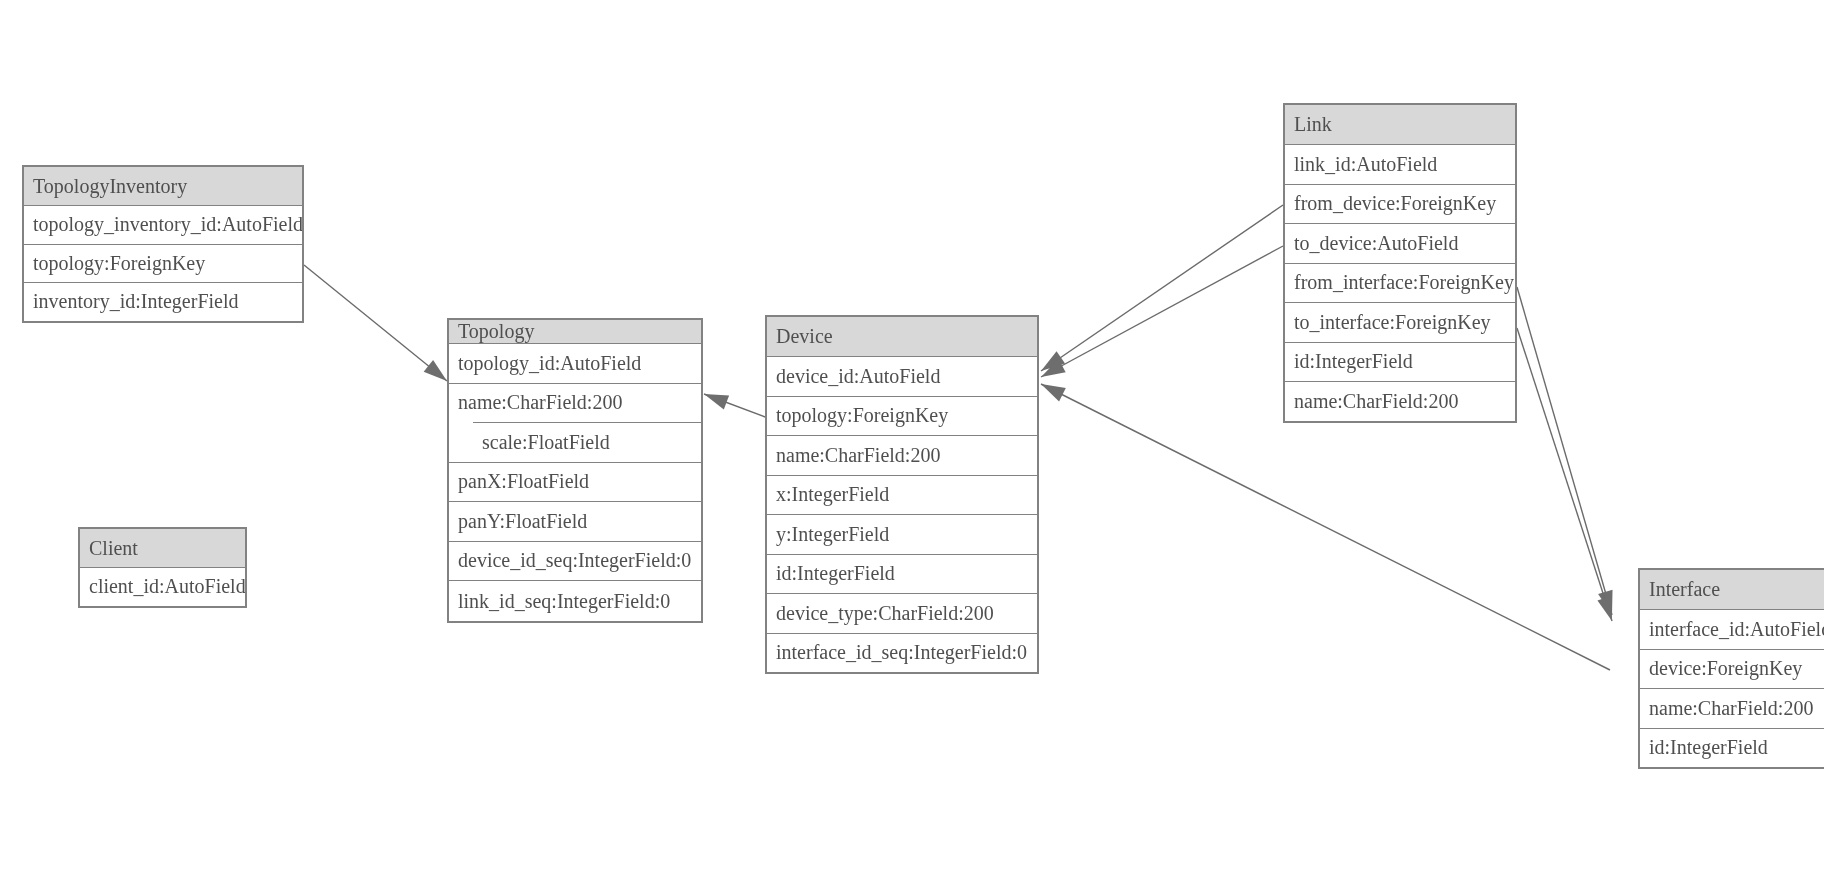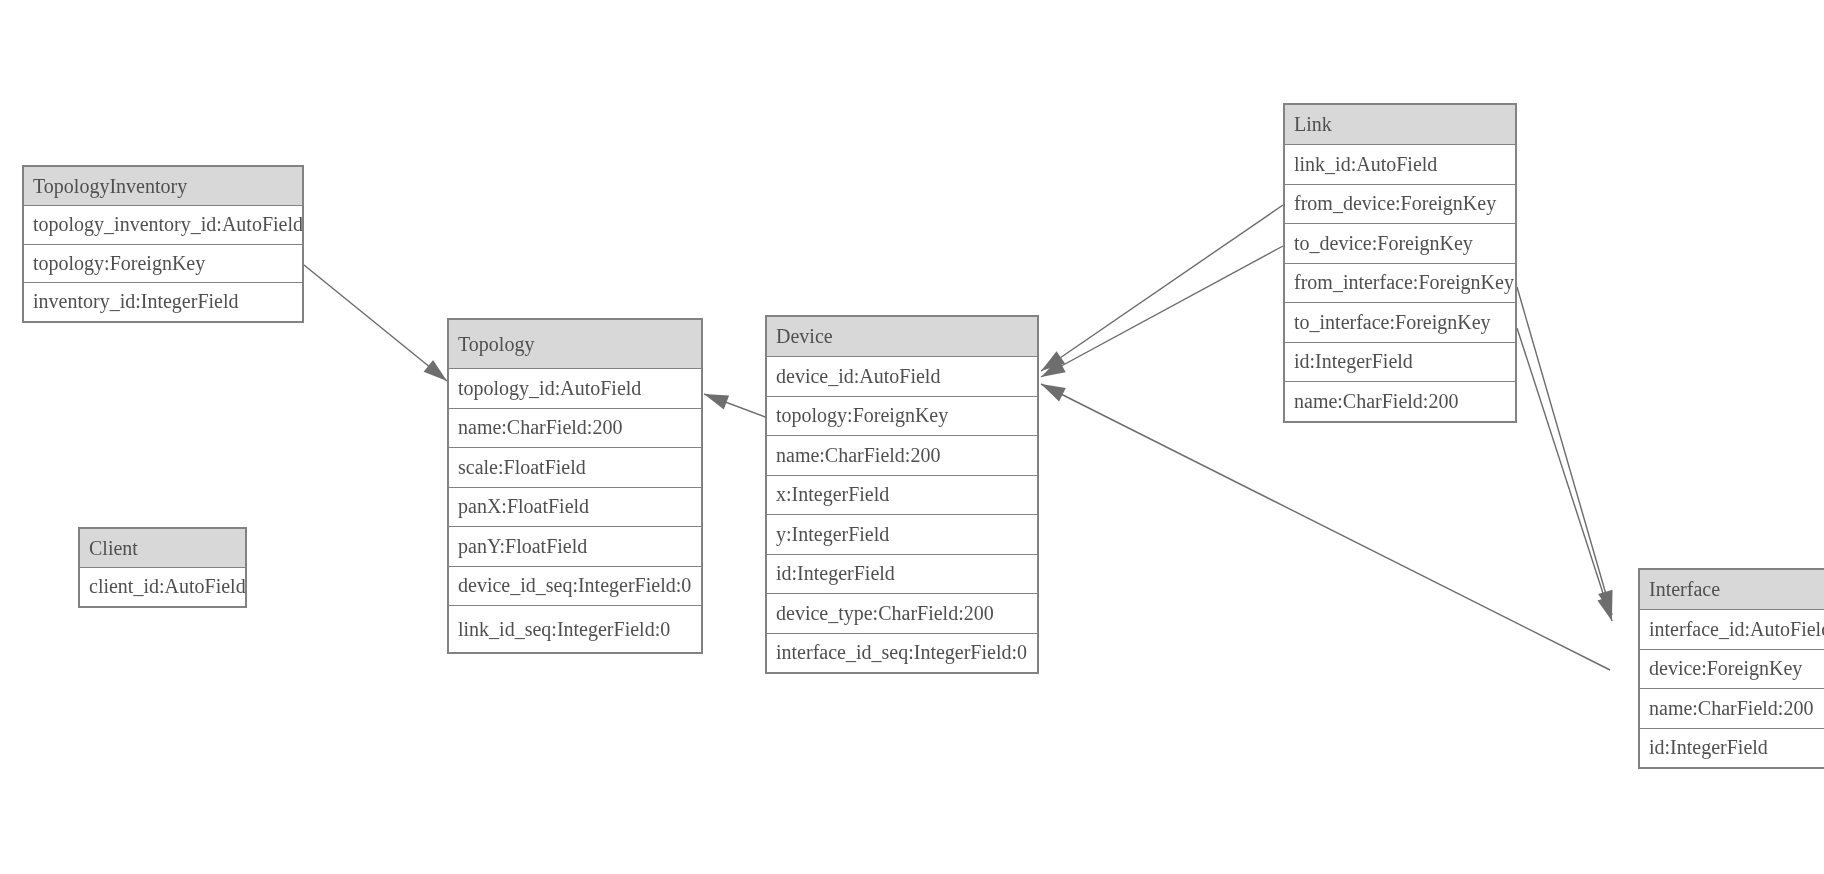--- a/index.html
+++ b/index.html
@@ -80,49 +80,49 @@
       <line x1="1517" y1="328" x2="1612" y2="621" stroke="#6b6b6b" stroke-width="1.4" marker-end="url(#arrowhead)"></line>
       <line x1="1610" y1="670" x2="1041" y2="384" stroke="#6b6b6b" stroke-width="1.4" marker-end="url(#arrowhead)"></line>
     </svg>
 <div class="entity" style="left: 22px; top: 165px; width: 282px; text-align: center;">
       <div class="entity-header" style="height: 38px;">TopologyInventory</div>
       <div class="entity-row" style="height: 38.5px;">topology_inventory_id:AutoField</div>
       <div class="entity-row" style="height: 38.5px;">topology:ForeignKey</div>
       <div class="entity-row" style="height: 38.5px;">inventory_id:IntegerField</div>
     </div>
     <div class="entity" style="left: 447px; top: 318px; width: 256px;">
-      <div class="entity-header" style="height: 48px;">Topology</div>
+      <div class="entity-header" style="height: 23px;">Topology</div>
       <div class="entity-row" style="height: 39.5px;">topology_id:AutoField</div>
       <div class="entity-row" style="height: 39.5px;">name:CharField:200</div>
-      <div class="entity-row" style="height: 39.5px;">scale:FloatField</div>
+      <div class="entity-row" style="height: 39.5px; margin-left: 24px;">scale:FloatField</div>
       <div class="entity-row" style="height: 39.5px;">panX:FloatField</div>
       <div class="entity-row" style="height: 39.5px;">panY:FloatField</div>
       <div class="entity-row" style="height: 39.5px;">device_id_seq:IntegerField:0</div>
-      <div class="entity-row" style="height: 47px;">link_id_seq:IntegerField:0</div>
+      <div class="entity-row" style="height: 41px;">link_id_seq:IntegerField:0</div>
     </div>
     <div class="entity" style="left: 78px; top: 527px; width: 169px;">
       <div class="entity-header" style="height: 38px;">Client</div>
       <div class="entity-row" style="height: 38.5px;">client_id:AutoField</div>
     </div>
     <div class="entity" style="left: 765px; top: 315px; width: 274px;">
       <div class="entity-header" style="height: 39px;">Device</div>
       <div class="entity-row" style="height: 39.5px;">device_id:AutoField</div>
       <div class="entity-row" style="height: 39.5px;">topology:ForeignKey</div>
       <div class="entity-row" style="height: 39.5px;">name:CharField:200</div>
       <div class="entity-row" style="height: 39.5px;">x:IntegerField</div>
       <div class="entity-row" style="height: 39.5px;">y:IntegerField</div>
       <div class="entity-row" style="height: 39.5px;">id:IntegerField</div>
       <div class="entity-row" style="height: 39.5px;">device_type:CharField:200</div>
       <div class="entity-row" style="height: 39.5px;">interface_id_seq:IntegerField:0</div>
     </div>
     <div class="entity" style="left: 1283px; top: 103px; width: 234px;">
       <div class="entity-header" style="height: 39px;">Link</div>
       <div class="entity-row" style="height: 39.5px;">link_id:AutoField</div>
       <div class="entity-row" style="height: 39.5px;">from_device:ForeignKey</div>
-      <div class="entity-row" style="height: 39.5px;">to_device:ForeignKey</div>
+      <div class="entity-row" style="height: 39.5px;">to_device:AutoField</div>
       <div class="entity-row" style="height: 39.5px;">from_interface:ForeignKey</div>
       <div class="entity-row" style="height: 39.5px;">to_interface:ForeignKey</div>
       <div class="entity-row" style="height: 39.5px;">id:IntegerField</div>
       <div class="entity-row" style="height: 39.5px;">name:CharField:200</div>
     </div>
     <div class="entity" style="left: 1638px; top: 568px; width: 195px;">
       <div class="entity-header" style="height: 39px;">Interface</div>
       <div class="entity-row" style="height: 39.5px;">interface_id:AutoField</div>
       <div class="entity-row" style="height: 39.5px;">device:ForeignKey</div>
       <div class="entity-row" style="height: 39.5px;">name:CharField:200</div>

